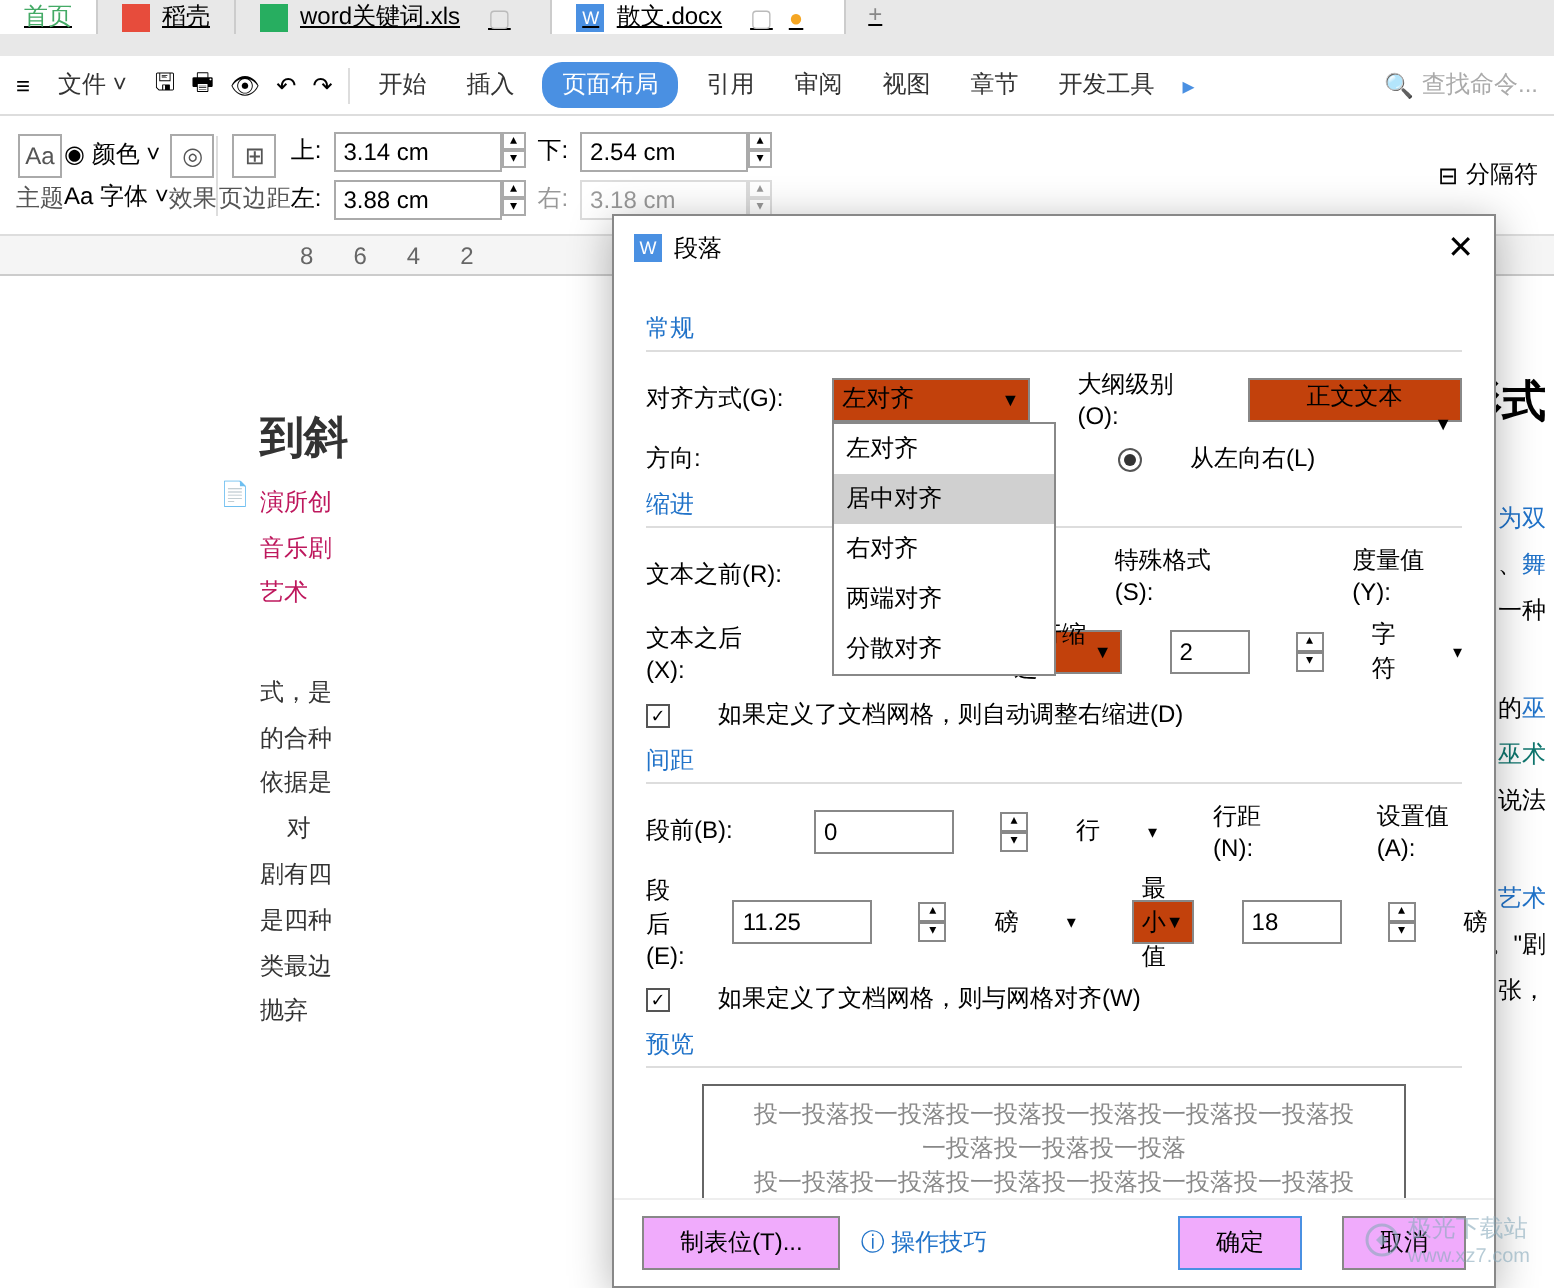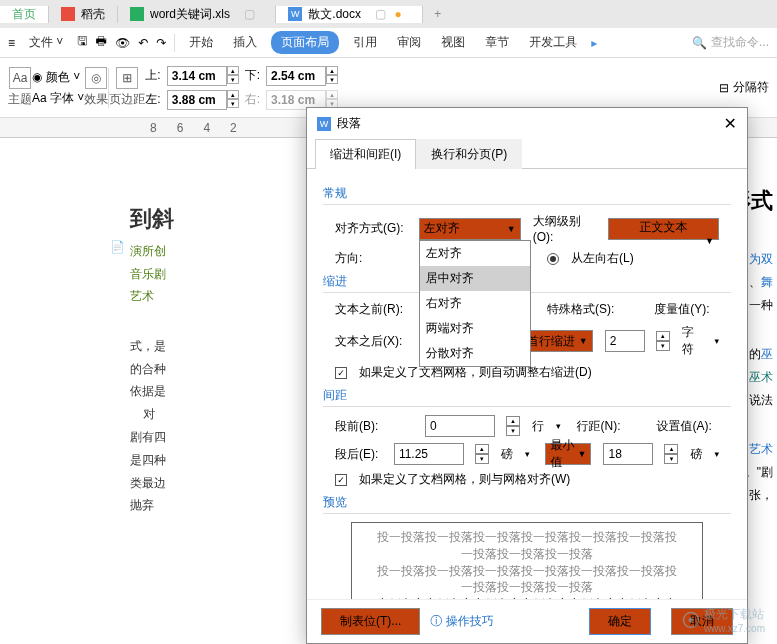--- a/index.html
+++ b/index.html
@@ -1,79 +1,79 @@
 <!DOCTYPE html>
 <html><head>
 <meta charset="utf-8">
 <style>
 * { box-sizing: border-box; margin: 0; padding: 0; font-family: "Microsoft YaHei", sans-serif; font-size: 12px; }
 body { width: 777px; height: 644px; background: #fff; overflow: hidden; position: relative; }
 
 
-.tab-bar { display: flex; height: 28px; background: #e8e8e8; align-items: center; }
+.tab-bar { display: flex; height: 28px; background: #e8e8e8; align-items: flex-start; text-decoration: underline; }
 .tab { display: flex; align-items: center; padding: 0 12px; gap: 6px; border-right: 1px solid #ccc; cursor: pointer; }
 .tab.home { background: #fff; color: #4a6; }
 .tab .ticon { width: 14px; height: 14px; display: inline-block; }
 .tab.active { background: #fff; }
 .tab-add { width: 30px; display: flex; align-items: center; justify-content: center; color: #888; }
 .tab-icons { display:flex; align-items:center; gap:8px; padding:0 8px; color:#bbb; }
 
 
 .toolbar { display: flex; height: 30px; align-items: center; padding: 0 8px; gap: 8px; border-bottom: 1px solid #ddd; }
 .toolbar .menu-item { padding: 4px 6px; color: #333; cursor: pointer; }
 .toolbar .menu-item.active { background: #4a90e2; color: #fff; border-radius: 10px; padding: 3px 10px; }
 .toolbar .sep { width: 1px; height: 18px; background: #ddd; }
 .search-box { margin-left: auto; display: flex; align-items: center; color: #aaa; gap: 4px; }
 
 
 .ribbon { display: flex; padding: 6px 8px; gap: 0; border-bottom: 1px solid #ddd; height: 60px; align-items: center; }
 .ribbon-group { display: flex; flex-direction: column; align-items: center; gap: 2px; color: #555; }
 .ribbon-group .ri { width: 22px; height: 22px; border: 1px solid #aaa; display:flex; align-items:center; justify-content:center; }
 .margin-inputs { display: grid; grid-template-columns: auto auto auto auto; gap: 4px 6px; align-items: center; }
-.margin-inputs input { width: 60px; height: 20px; border: 1px solid #aaa; padding: 0 4px; font-weight: bold; }
+.margin-inputs input { width: 84px; height: 20px; border: 1px solid #aaa; padding: 0 4px; }
 .margin-inputs .spin { display:inline-flex; flex-direction:column; }
 .spin-btn { width:12px; height:9px; border:1px solid #aaa; font-size:7px; line-height:7px; text-align:center; }
 
 
 .ruler { height: 20px; background: #f5f5f5; border-bottom: 1px solid #ccc; display:flex; align-items:center; padding-left:150px; gap:20px; color:#666; font-size:10px; }
 
 
 .doc-area { display:flex; }
 .doc-page { background:#fff; padding: 60px 20px 20px 130px; color:#333; line-height:1.9; font-size:14px; }
 .doc-page .h1 { font-size: 22px; font-weight: bold; }
-.doc-page a { color: #4d7c0f; }
+.doc-page a { color: #be185d; }
 .page-icon { position:absolute; left:110px; top:240px; color:#bbb; }
 
 
 .dialog { position: absolute; left: 306px; top: 107px; width: 442px; height: 537px; background: #fff; border: 1px solid #888; box-shadow: 0 4px 20px rgba(0,0,0,.3); display:flex; flex-direction:column; }
 .dlg-title { display:flex; align-items:center; padding: 6px 10px; gap:6px; }
 .dlg-title .wicon { width:14px; height:14px; background:#4a90e2; color:#fff; display:flex; align-items:center; justify-content:center; font-size:9px; }
 .dlg-close { margin-left:auto; font-size:16px; cursor:pointer; }
 .dlg-tabs { display:flex; border-bottom:1px solid #ccc; padding: 0 8px; }
 .dlg-tab { padding: 6px 14px; border:1px solid #ccc; border-bottom:none; margin-bottom:-1px; background:#fff; cursor:pointer; }
 .dlg-tab.inactive { background:#f0f0f0; border-color:transparent; }
 .dlg-body { padding: 10px 16px; flex:1; overflow:auto; }
 .section-label { color:#2173c9; margin: 6px 0 8px; border-bottom:1px solid #ddd; padding-bottom:2px; }
-.row { display:flex; align-items:center; gap:12px; margin: 6px 12px; }
+.row { display:flex; align-items:center; gap:24px; margin: 6px 0; }
 .row label { width: 78px; }
 .combo { position:relative; width:110px; height:22px; border:1px solid #888; display:flex; align-items:center; padding:0 4px; background:#c2410c; }
 .combo.wide { width:120px;flex-direction:column; }
 .combo .arr { margin-left:auto; font-size:9px; }
 .dropdown { position:absolute; top:21px; left:-1px; width:112px; border:1px solid #888; background:#fff; z-index:10; }
 .dropdown .opt { padding:4px 6px; cursor:pointer; }
 .dropdown .opt.hl { background:#d0d0d0; }
 .num-input { width:70px; height:22px; border:1px solid #888; padding:0 4px; }
 .spinner { display:inline-flex; flex-direction:column; margin-left:-1px; }
 .spinner div { width:14px; height:10px; border:1px solid #888; font-size:7px; text-align:center; line-height:8px; cursor:pointer; }
 .radio { width:12px; height:12px; border-radius:50%; border:1px solid #555; display:inline-flex; align-items:center; justify-content:center; }
 .radio.checked::after { content:""; width:6px; height:6px; background:#333; border-radius:50%; }
 .checkbox { width:12px; height:12px; border:1px solid #555; display:inline-flex; align-items:center; justify-content:center; font-size:9px; }
 .preview-box { border:1px solid #666; height:80px; margin:4px 28px 8px; padding:6px 20px; font-size:8px; color:#888; line-height:1.4; text-align:center; overflow:hidden; }
 .dlg-footer { display:flex; align-items:center; padding:8px 14px; gap:10px; border-top:1px solid #eee; }
-.btn { padding:4px 18px; border:1px solid #888; background:#c2410c; cursor:pointer; }
+.btn { padding:4px 18px; border:1px solid #888; background:#f0abfc; cursor:pointer; }
 .btn.primary { border-color:#4a90e2; }
 .link { color:#2173c9; cursor:pointer; }
 .watermark { position:absolute; right:12px; bottom:10px; color:#8ab; font-size:14px; opacity:.6; pointer-events:none; display:flex; align-items:center; gap:4px; }
 .watermark .logo-mark { width:18px; height:18px; }
 </style>
 </head>
 <body>
 
 <div class="tab-bar">
   <div class="tab home">
@@ -223,24 +223,20 @@
   <div>。"剧</div>
   <div>张，</div>
 </div>
 
 <div class="dialog">
   <div class="dlg-title">
     <span class="wicon">W</span>
     <span>段落</span>
     <span class="dlg-close">✕</span>
   </div>
-  <div class="dlg-tabs">
-    <div class="dlg-tab">缩进和间距(I)</div>
-    <div class="dlg-tab inactive">换行和分页(P)</div>
-  </div>
   <div class="dlg-body">
 
     <div class="section-label">常规</div>
     <div class="row">
       <label>对齐方式(G):</label>
       <div class="combo">
         <span>左对齐</span>
           <span class="arr">▼</span>
         <div class="dropdown">
           <div class="opt">左对齐</div>

